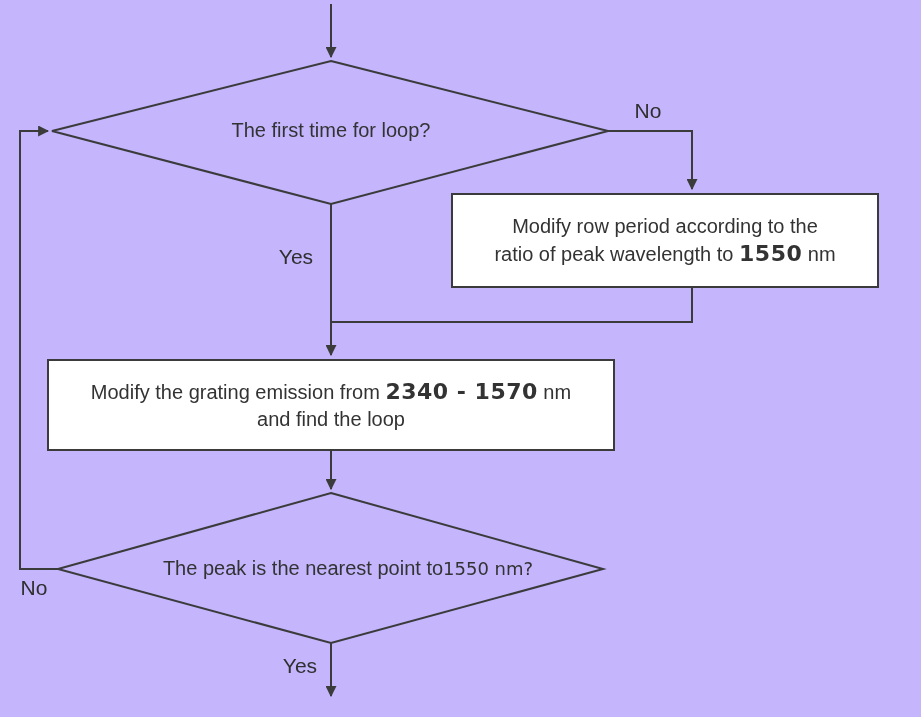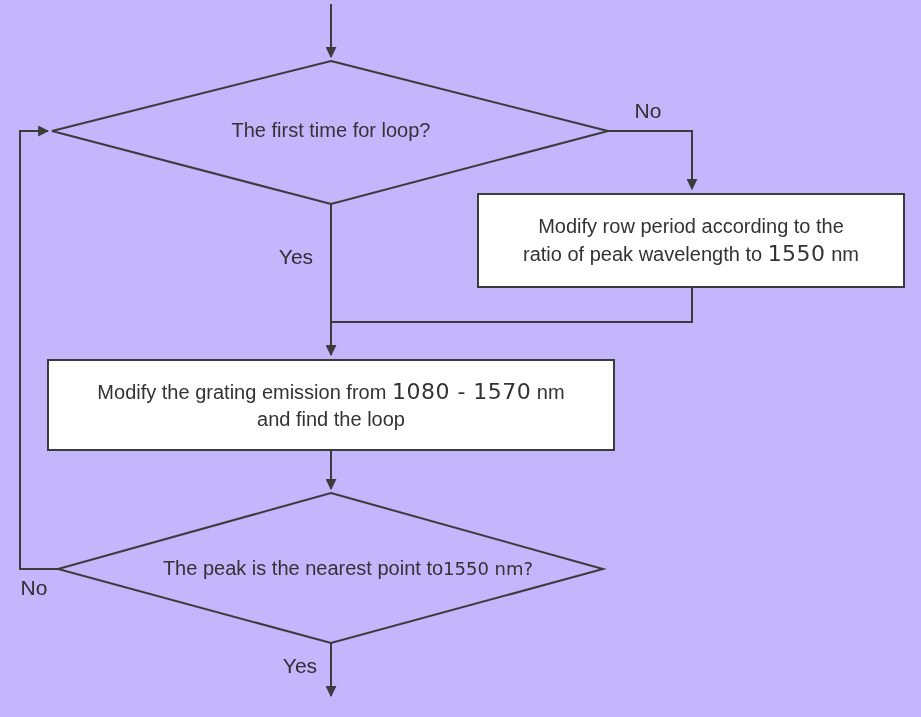--- a/index.html
+++ b/index.html
@@ -42,20 +42,21 @@
     text-align: center;
     font-size: 20px;
     line-height: 27px;
     color: #333333;
     white-space: nowrap;
   }
   .num {
     font-family: "DejaVu Sans", sans-serif;
     font-size: 22px;
     letter-spacing: 0.5px;
+    font-weight: bold;
   }
   .num-small {
     font-family: "DejaVu Sans", sans-serif;
     font-size: 18px;
   }
   .branch-label {
     position: absolute;
     font-weight: normal;
     font-size: 21px;
     color: #2f2f2f;
@@ -91,32 +92,32 @@
 
     <polygon points="331,61 608,131 331,204 52,131" fill="none" stroke="#3b3b3b" stroke-width="2" stroke-linejoin="miter"></polygon>
 
     <polygon points="331,493 603,569 331,643 58,569" fill="none" stroke="#3b3b3b" stroke-width="2" stroke-linejoin="miter"></polygon>
   </svg>
 
   <div class="node-text" style="left:131px; top:117px; width:400px;">
     <span>The first time for loop?</span>
   </div>
 
-  <div class="process-box" style="left:477px; top:193px; width:428px; height:95px;">
+  <div class="process-box" style="left:451px; top:193px; width:428px; height:95px;">
     <div>
       <span>Modify row period according to the</span>
     </div>
     <div>
       <span>ratio of peak wavelength to </span><span class="num">1550</span><span> nm</span>
     </div>
   </div>
 
   <div class="process-box" style="left:47px; top:359px; width:568px; height:92px;">
     <div>
-      <span>Modify the grating emission from </span><span class="num">1080 - 1570</span><span> nm</span>
+      <span>Modify the grating emission from </span><span class="num">2340 - 1570</span><span> nm</span>
     </div>
     <div>
       <span>and find the loop</span>
     </div>
   </div>
 
   <div class="node-text" style="left:98px; top:555px; width:500px;">
     <span>The peak is the nearest point to</span><span class="num-small">1550 nm?</span>
   </div>
 

